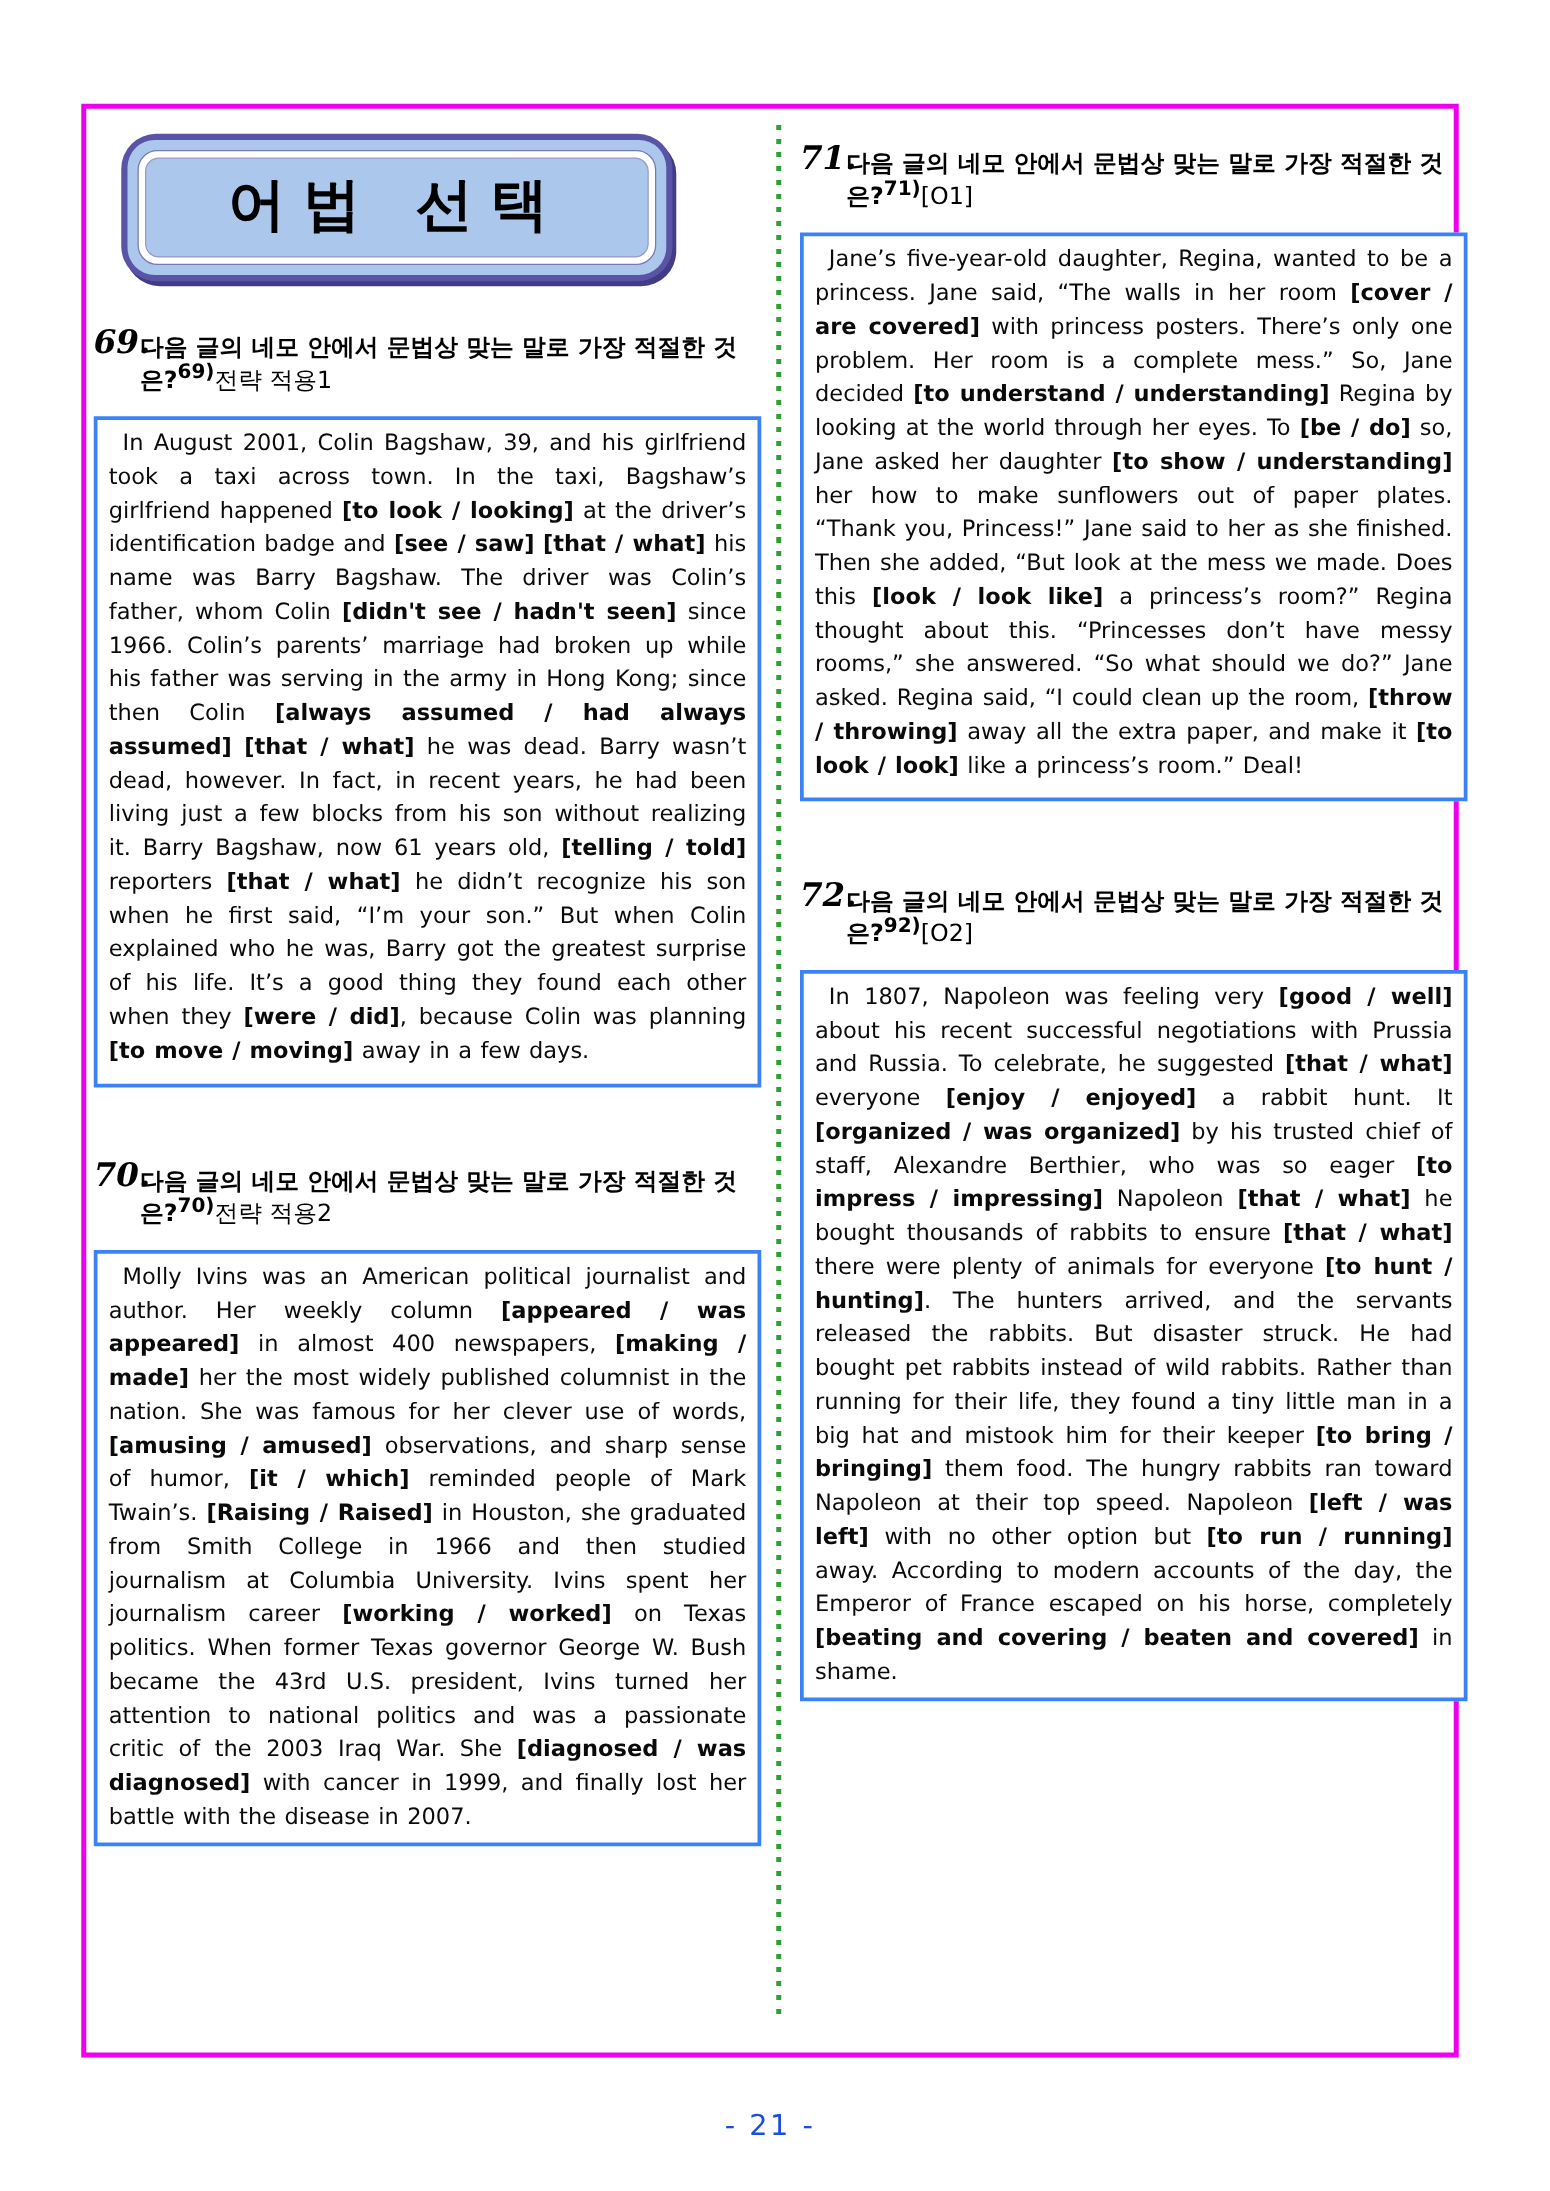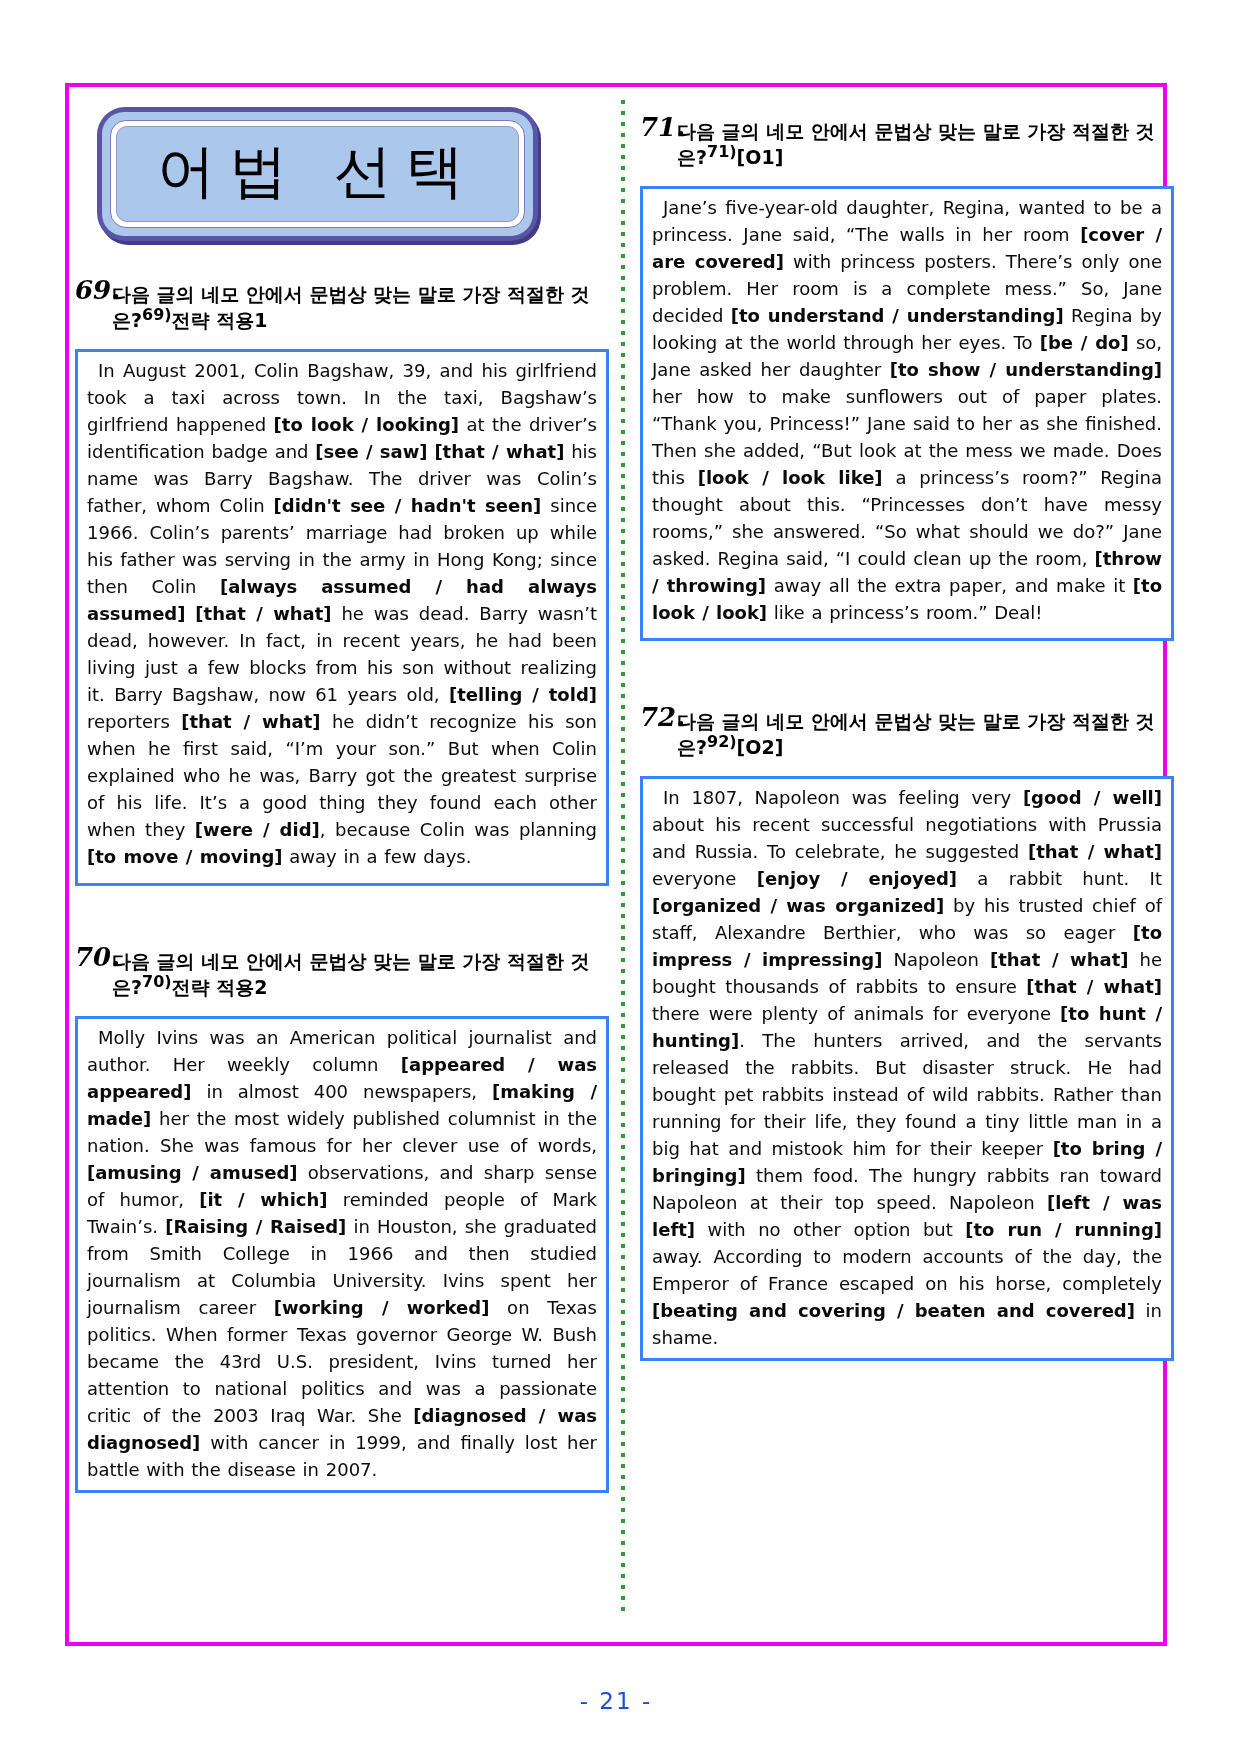--- a/index.html
+++ b/index.html
@@ -19,30 +19,30 @@
     background:repeating-linear-gradient(to bottom,#2f9e33 0 4px,transparent 4px 11px);
   }
   
   .banner{margin:17px 0 0 22px;width:441px;box-sizing:border-box;
     background:#5a54a6;border-radius:28px;padding:5px;
     box-shadow:3px 4px 0 #413c85;}
   .banner-r1{background:#abc8ec;border-radius:22px;padding:8px;}
   .banner-r2{background:#ffffff;border-radius:16px;padding:5px;border:1px solid #7b76b8;}
   .banner-r3{background:#abc8ec;border-radius:11px;border:1px solid #9b96cc;
     text-align:center;padding:6px 0 10px;
-    font-size:58px;font-weight:normal;letter-spacing:14px;color:#000;}
+    font-size:46px;font-weight:bold;letter-spacing:14px;color:#000;}
   
   .q-block{margin-top:24px;}
   .q-header{position:relative;padding-left:37px;font-size:19px;line-height:26px;
     font-weight:bold;color:#000;margin-bottom:16px;}
   .q-num{position:absolute;left:0;top:-4px;
     font-family:"DejaVu Serif","Liberation Serif",serif;
     font-style:italic;font-weight:bold;font-size:26px;}
   .q-sup{font-size:16px;vertical-align:super;line-height:0;}
-  .q-tag{font-weight:bold;text-align:right;}
+  .q-tag{font-weight:normal;text-align:right;}
   
   .passage-box{
     border:3px solid #3b82f6;box-sizing:border-box;width:534px;
     padding:5px 9px 7px;background:#fff;
   }
   .passage{
     font-size:18px;line-height:27px;text-align:justify;text-indent:11px;
     word-spacing:1px;color:#0a0a0a;
   }
   .passage b{font-weight:bold;}

